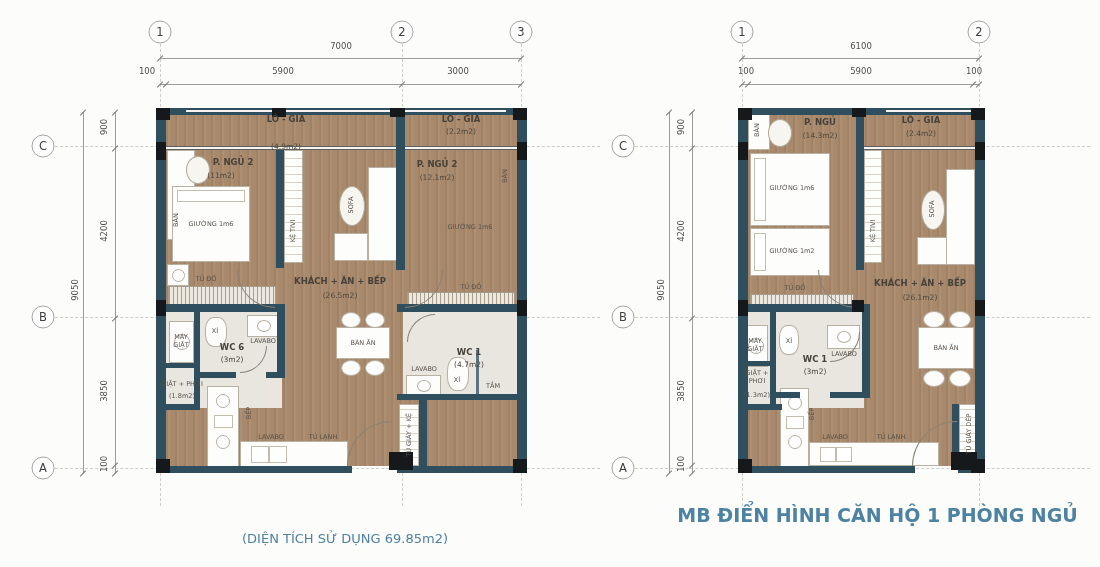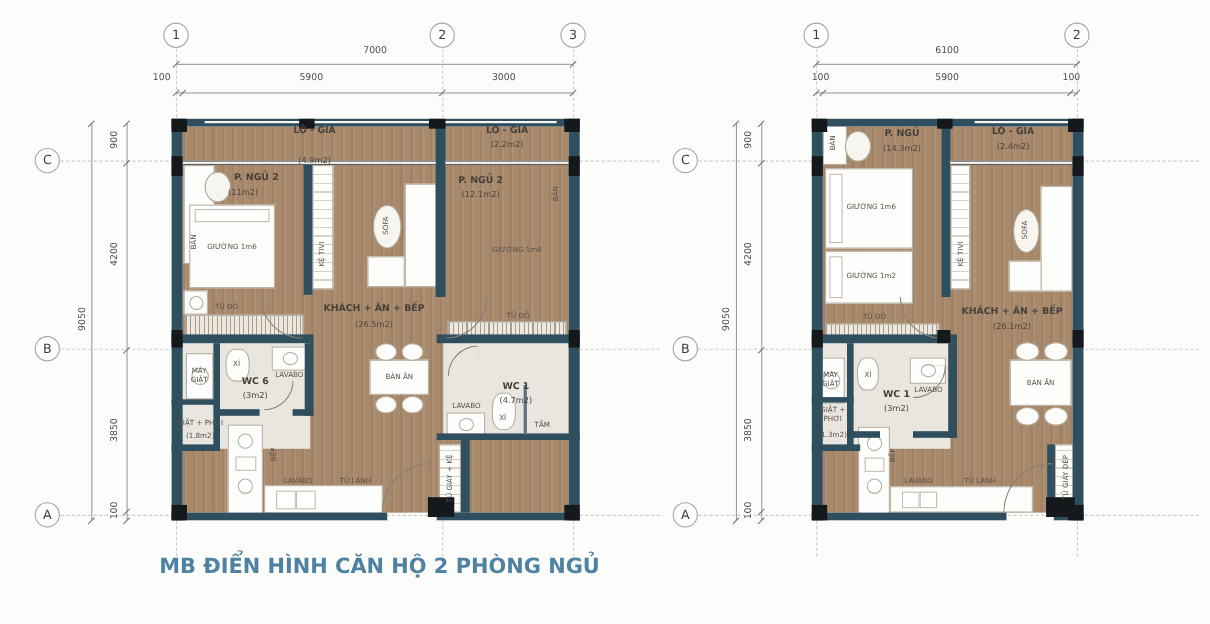--- a/index.html
+++ b/index.html
@@ -354,15 +354,16 @@
   <span class="lbl v" style="left:932px;top:209px">SOFA</span>
   <span class="lbl" style="left:946px;top:348px">BÀN ĂN</span>
   <span class="lbl wrap" style="left:755px;top:345px;width:30px">MÁY GIẶT</span>
   <span class="lbl" style="left:789px;top:341px">XÍ</span>
   <span class="lbl" style="left:844px;top:354px">LAVABO</span>
   <span class="lbl v" style="left:812px;top:414px">BẾP</span>
   <span class="lbl" style="left:835px;top:437px">LAVABO</span>
   <span class="lbl" style="left:891px;top:437px">TỦ LẠNH</span>
   <span class="lbl v" style="left:969px;top:434px">TỦ GIÀY DÉP</span>
 
-  <div class="title" style="left:130px;top:504px;width:430px">MB ĐIỂN HÌNH CĂN HỘ 2 PHÒNG NGỦ</div>
+  <div class="subtitle" style="left:130px;top:531px;width:430px">(DIỆN TÍCH SỬ DỤNG 69.85m2)</div>
+  <div class="title" style="left:655px;top:504px;width:445px">MB ĐIỂN HÌNH CĂN HỘ 1 PHÒNG NGỦ</div>
 
 </div>
 
 </body></html>

